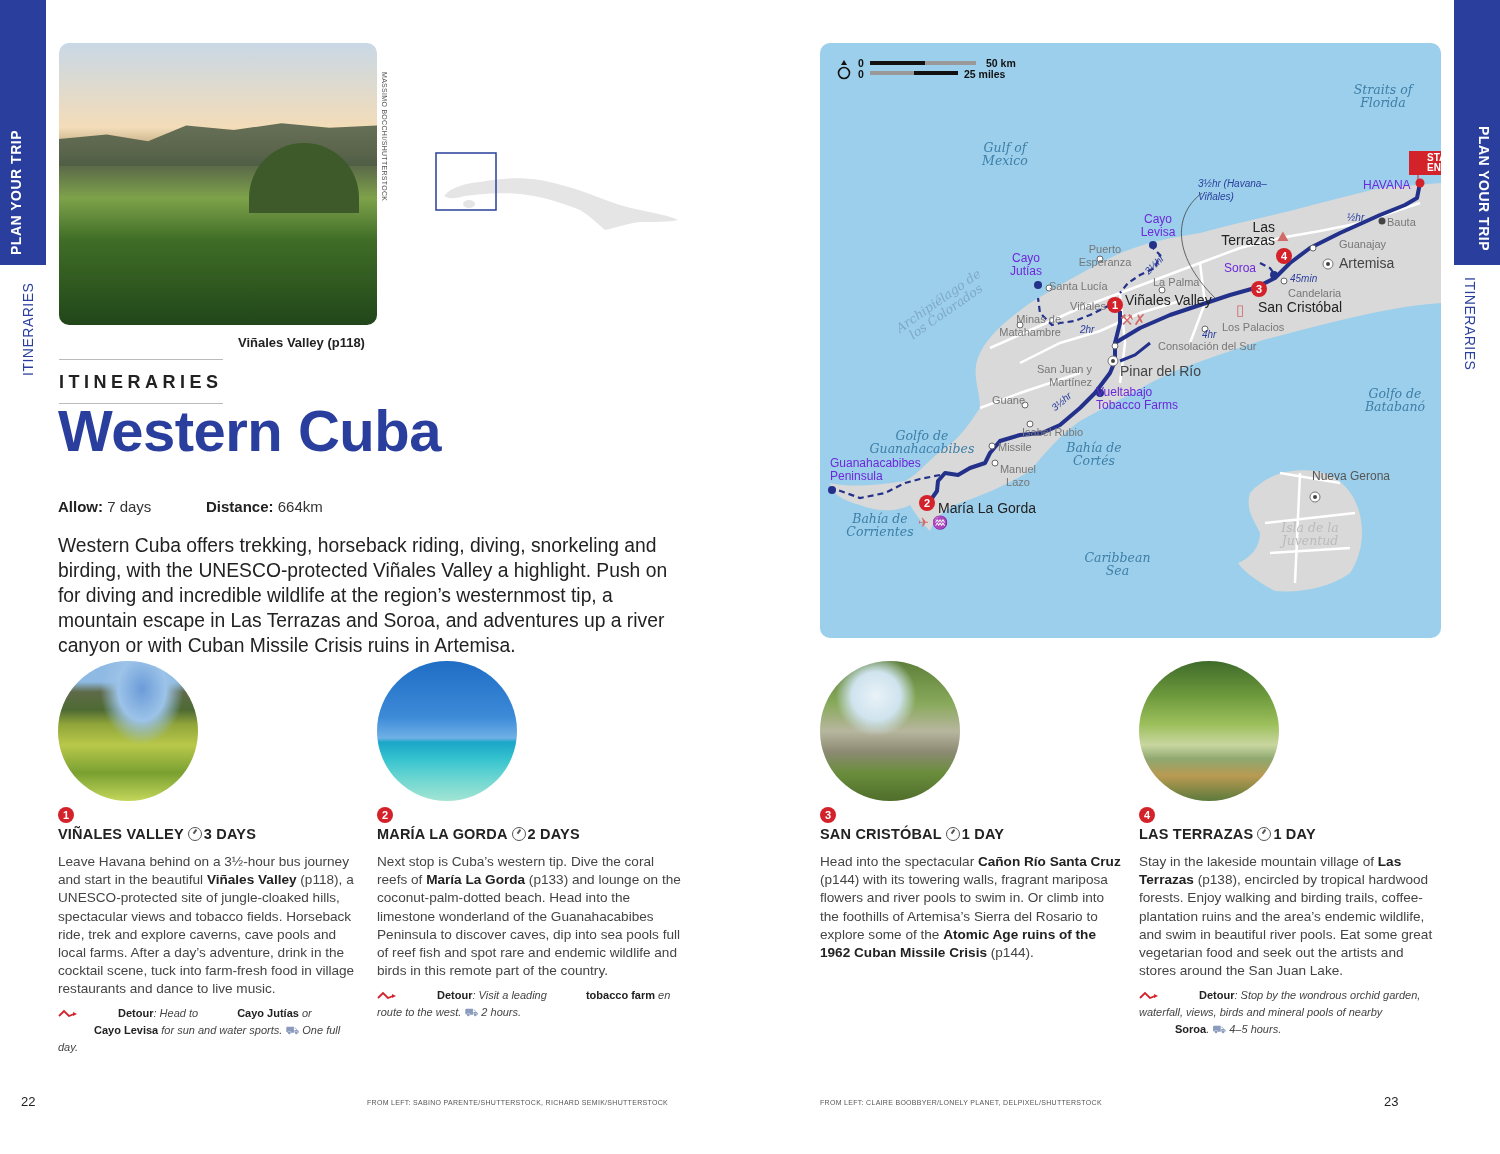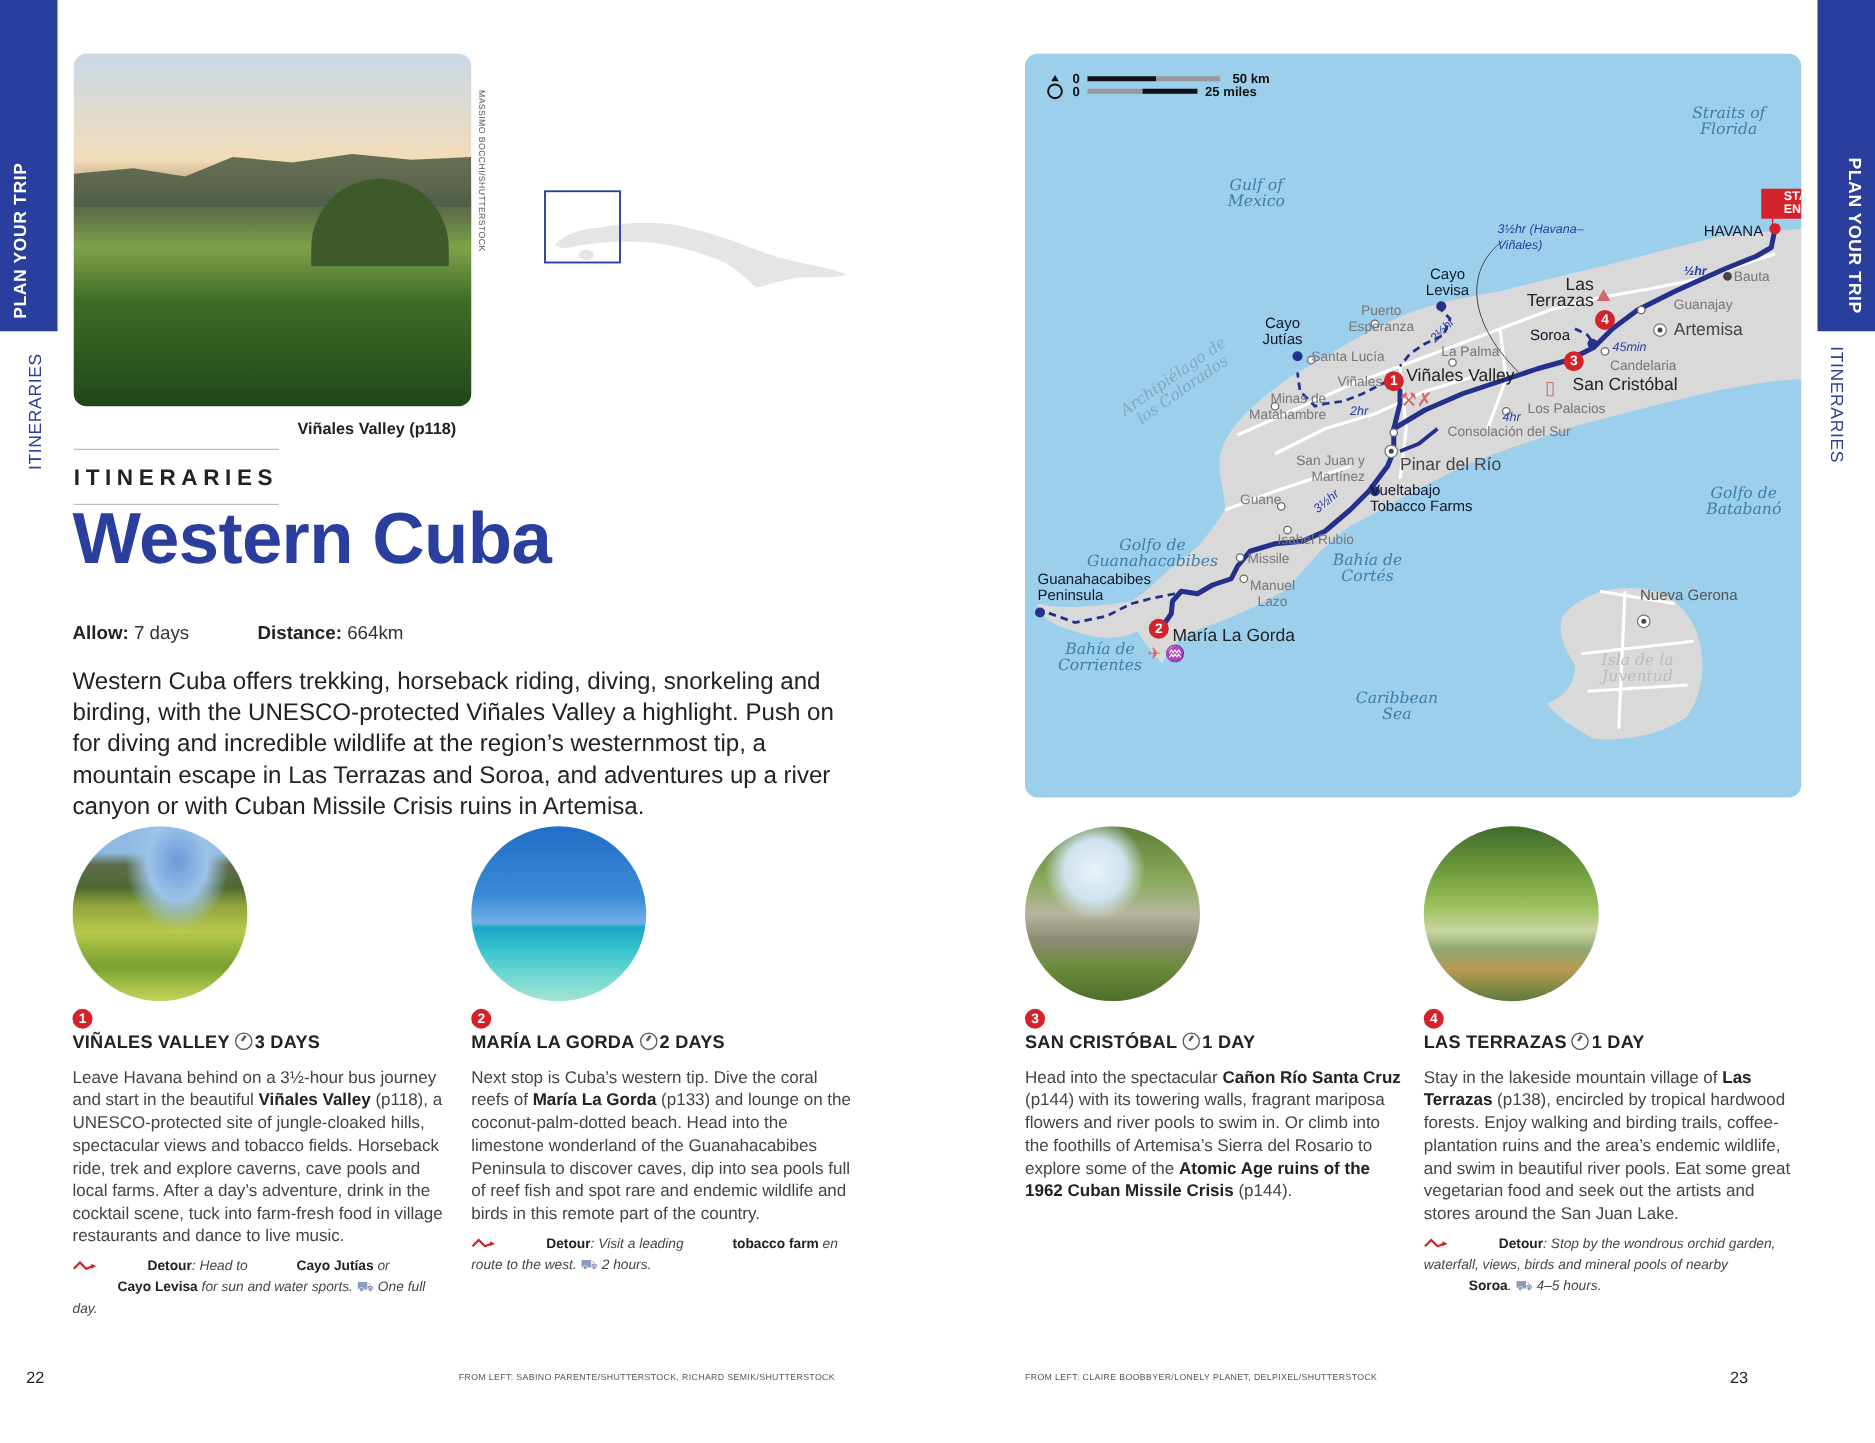--- a/index.html
+++ b/index.html
@@ -46,21 +46,21 @@
   .stop .head .timer::after { content: ""; position: absolute; left: 5px; top: 1px; width: 1.5px; height: 5px; background: #555; transform: rotate(35deg); }
   .stop .body { position: absolute; left: 0; top: 192px; width: 305px; font-size: 13.6px; line-height: 18.2px; color: #444; }
   .stop .body b { color: #222; }
   .stop .detour { position: absolute; left: 0; width: 300px; font-size: 11px; line-height: 17px; color: #444; font-style: italic; }
   .stop .detour b { font-style: normal; color: #222; padding-left: 36px; }
   .detour-icon { display: inline-block; width: 20px; height: 8px; vertical-align: 0; margin-right: 4px; }
 
   
   .map { position: absolute; left: 820px; top: 43px; width: 621px; height: 595px; border-radius: 10px; overflow: hidden; background: #9ccfeb; }
   .map svg { position: absolute; left: 0; top: 0; }
-  .map .lbl { position: absolute; white-space: nowrap; font-size: 12px; color: #0f172a; line-height: 13px; }
+  .map .lbl { position: absolute; white-space: nowrap; font-size: 12px; color: #6d28d9; line-height: 13px; }
   .map .lbl.grey { color: #777; font-size: 11px; text-align: center; }
   .map .lbl.sea { color: #3d7fa8; font-family: "DejaVu Serif", serif; font-style: italic; font-size: 12.5px; text-align: center; }
   .map .lbl.big { font-size: 14px; color: #222; }
   .map .lbl.time { color: #2a3f9d; font-style: italic; font-size: 10px; }
   .map .pin { position: absolute; width: 16px; height: 16px; border-radius: 50%; background: #d3222a; color: #fff; font-size: 11px; font-weight: bold; text-align: center; line-height: 16px; }
   .map .startend { position: absolute; left: 541px; top: 108px; background: #d3222a; color: #fff; font-size: 10px; font-weight: bold; line-height: 10px; padding: 2px 18px; text-align: center; margin-left: 48px; }
   .scale { position: absolute; left: 16px; top: 14px; font-size: 10.5px; font-weight: bold; color: #111; }
 
   
   .folio { position: absolute; top: 1094px; font-size: 13px; color: #222; }
@@ -281,21 +281,21 @@
   <div class="lbl grey" style="left:229px; top:237px;">Santa Lucía</div>
   <div class="lbl grey" style="left:250px; top:257px;">Viñales</div>
   <div class="lbl grey" style="left:176px; top:270px; width:65px; white-space:normal; text-align:right;">Minas de Matahambre</div>
   <div class="lbl grey" style="left:212px; top:320px; width:60px; white-space:normal; text-align:right;">San Juan y Martínez</div>
   <div class="lbl grey" style="left:172px; top:351px;">Guane</div>
   <div class="lbl grey" style="left:202px; top:383px;">Isabel Rubio</div>
   <div class="lbl grey" style="left:178px; top:398px;">Missile</div>
   <div class="lbl grey" style="left:178px; top:420px; width:40px; white-space:normal;">Manuel Lazo</div>
 
   <div class="lbl time" style="left:378px; top:134px; width:90px; white-space:normal;">3½hr (Havana–Viñales)</div>
-  <div class="lbl time" style="left:527px; top:168px;font-weight:bold;">½hr</div>
+  <div class="lbl time" style="left:527px; top:168px;">½hr</div>
   <div class="lbl time" style="left:470px; top:229px;">45min</div>
   <div class="lbl time" style="left:382px; top:285px;">4hr</div>
   <div class="lbl time" style="left:260px; top:280px;">2hr</div>
   <div class="lbl time" style="left:323px; top:215px; transform:rotate(-45deg);">2½hr</div>
   <div class="lbl time" style="left:230px; top:352px; transform:rotate(-40deg);">3½hr</div>
 
   <div class="pin" style="left:287px; top:254px;">1</div>
   <div class="pin" style="left:99px; top:452px;">2</div>
   <div class="pin" style="left:431px; top:238px;">3</div>
   <div class="pin" style="left:456px; top:205px;">4</div>

